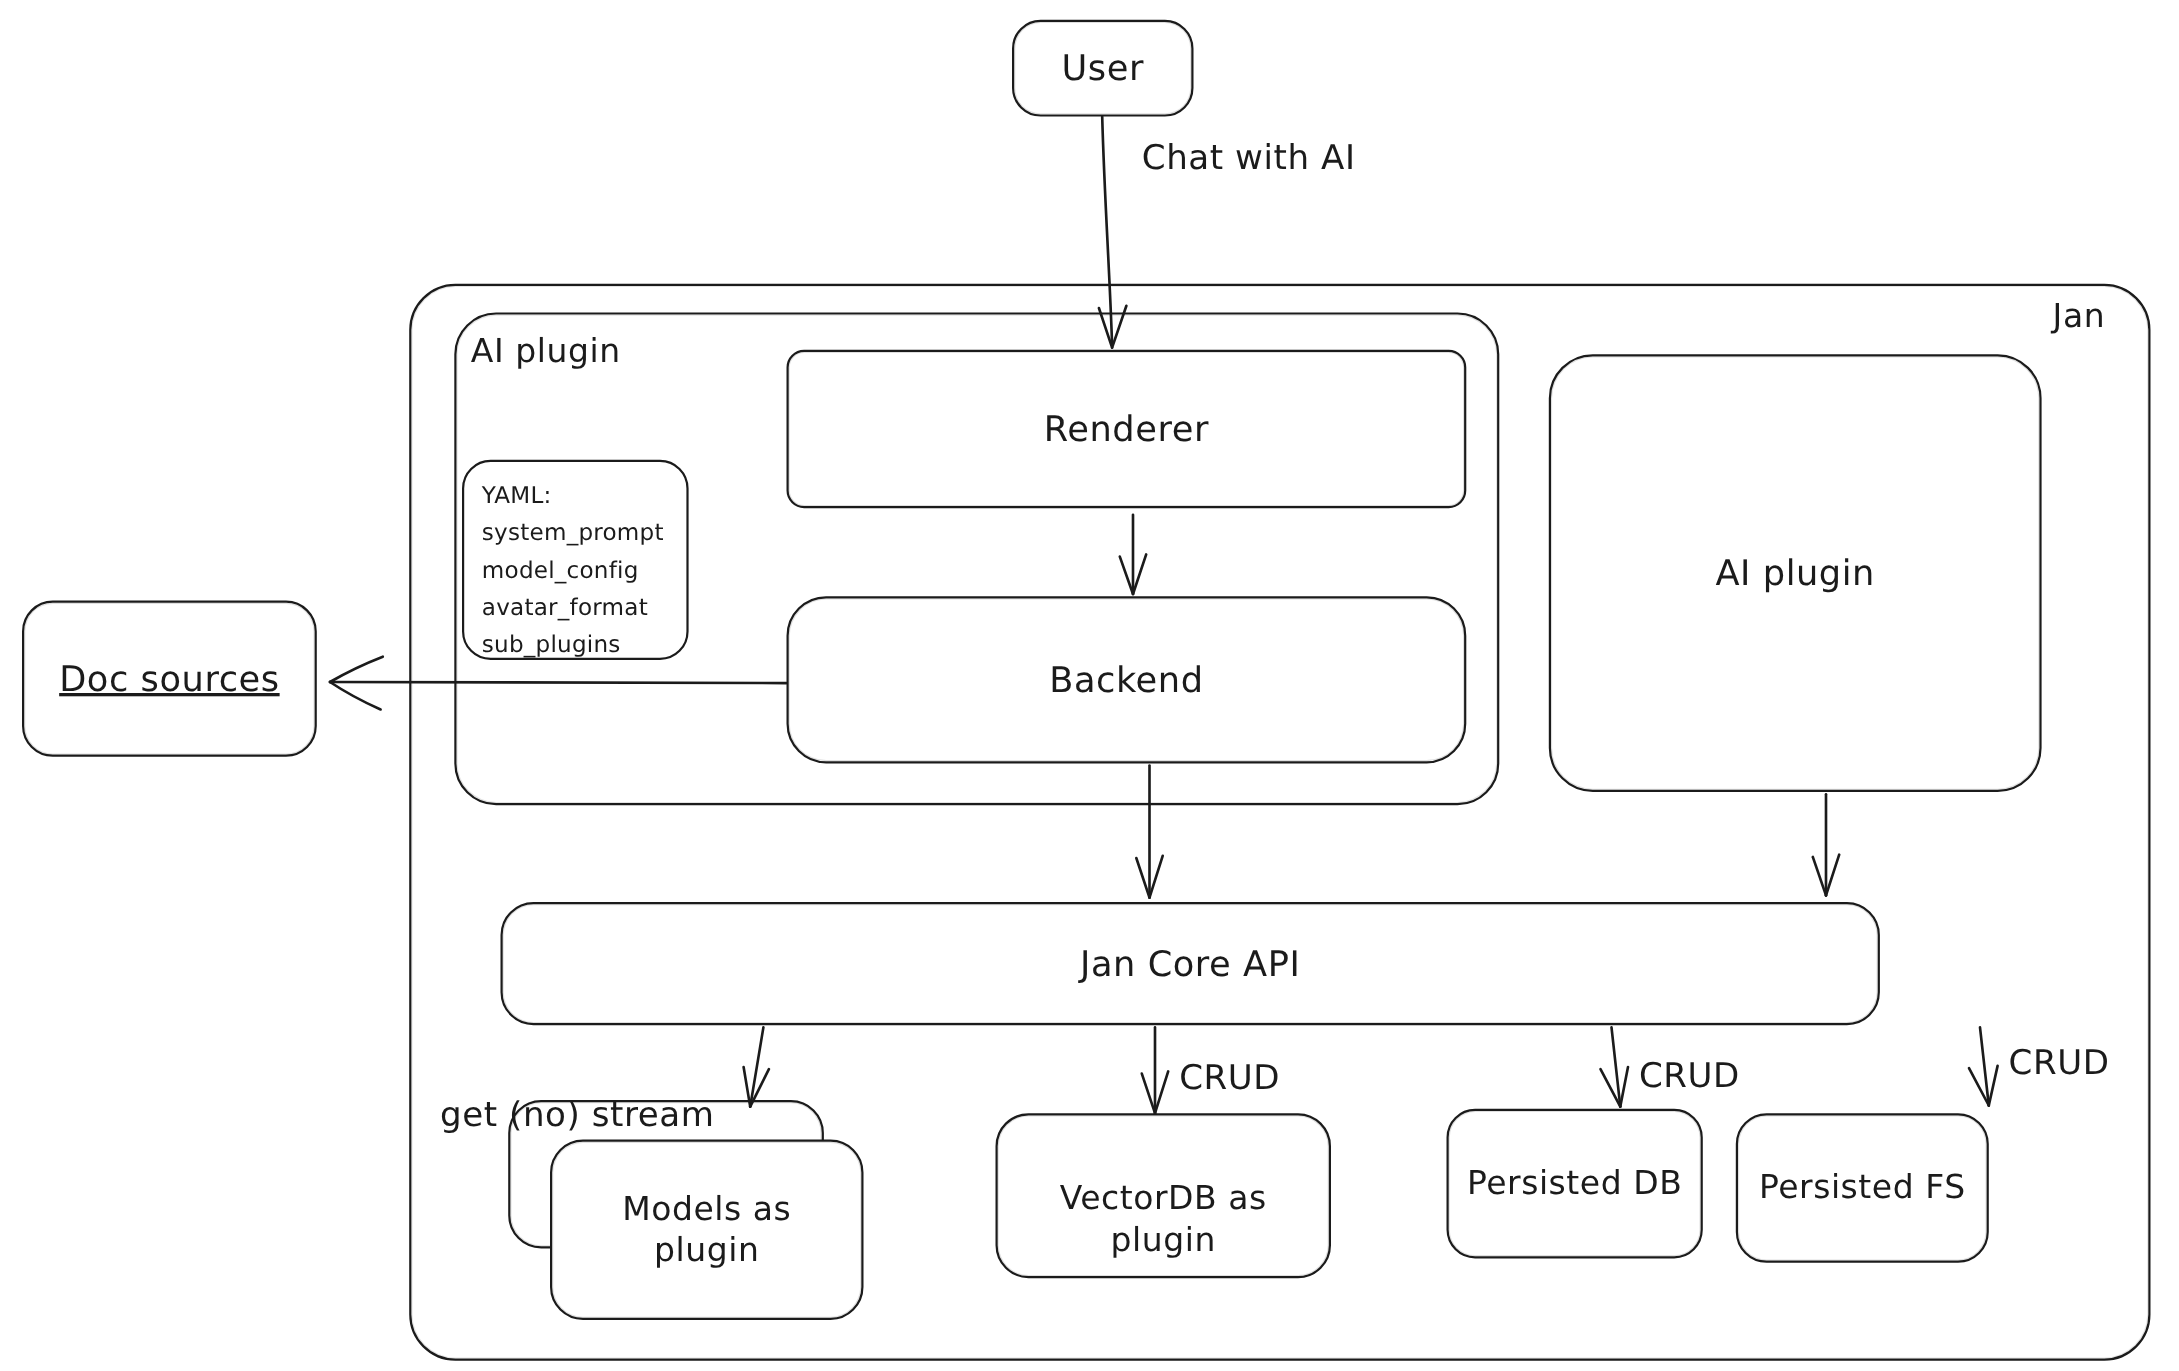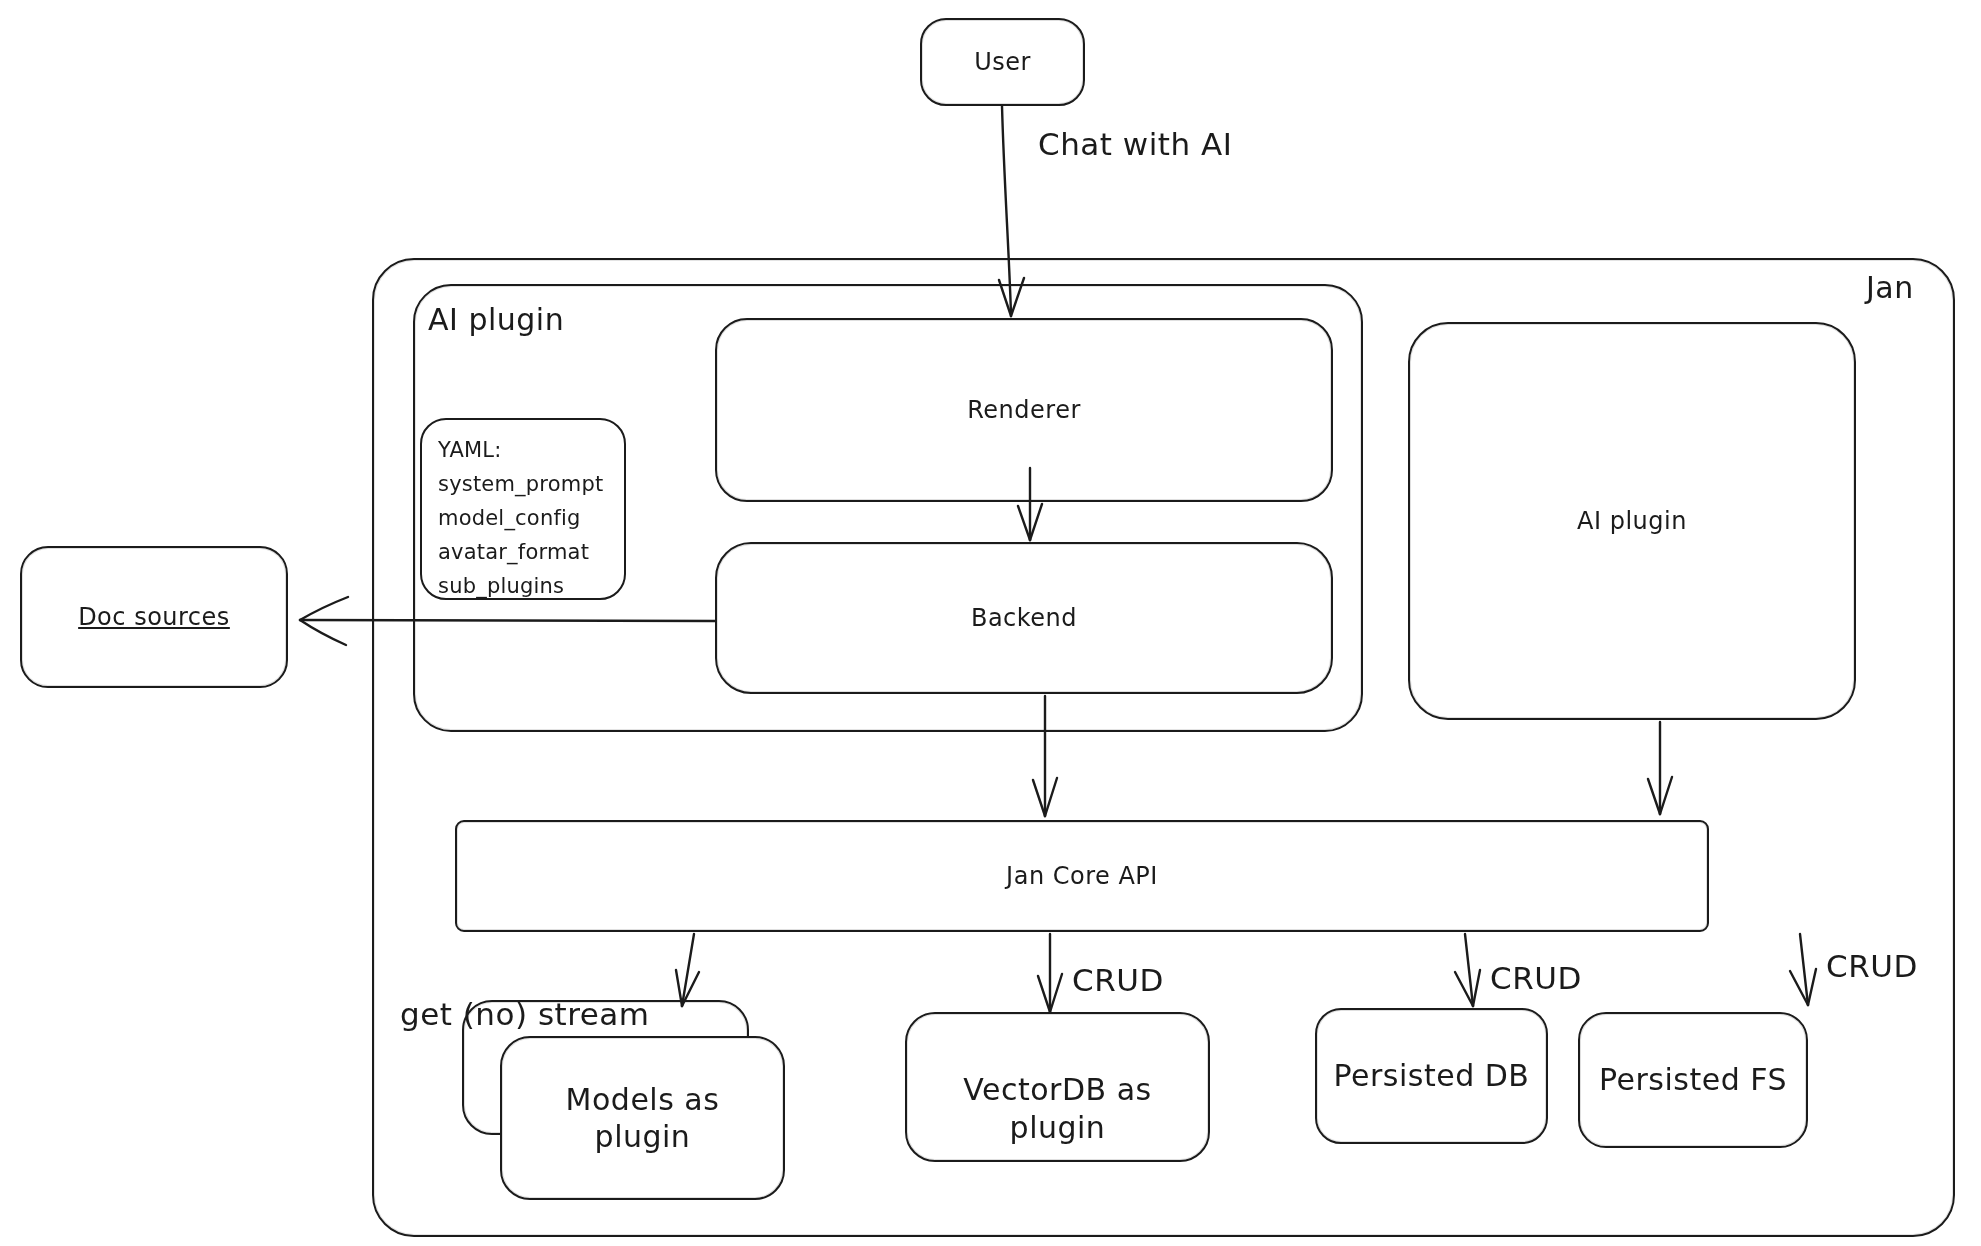--- a/index.html
+++ b/index.html
@@ -25,21 +25,21 @@
     text-align: center;
   }
   .container-box {
     position: absolute;
     border: 2.5px solid #1b1b1b;
     border-radius: 42px;
     background: transparent;
     box-shadow: inset 0 0 0 1px rgba(27,27,27,0.12);
     box-sizing: border-box;
   }
-  .node-label { font-size: 24px; letter-spacing: 0.5px; line-height: 1.25; }
+  .node-label { font-size: 32px; letter-spacing: 0.5px; line-height: 1.25; }
   .corner-label { position: absolute; font-size: 30px; letter-spacing: 0.5px; }
   .edge-label { position: absolute; font-size: 31px; letter-spacing: 0.5px; white-space: nowrap; }
   .yaml-note {
     position: absolute;
     border: 2px solid #1b1b1b;
     border-radius: 26px;
     background: #ffffff;
     box-sizing: border-box;
     padding: 13px 24px 10px 16px;
     font-size: 21px;
@@ -57,21 +57,21 @@
   <div class="box" style="left:920px; top:18px; width:165px; height:88px; border-radius:26px;">
     <span class="node-label">User</span>
   </div>
 
   <div class="container-box" style="left:372px; top:258px; width:1583px; height:979px;"></div>
   <div class="corner-label" style="left:1866px; top:270px;">Jan</div>
 
   <div class="container-box" style="left:413px; top:284px; width:950px; height:448px; border-radius:38px;"></div>
   <div class="corner-label" style="left:428px; top:302px;">AI plugin</div>
 
-  <div class="box" style="left:715px; top:318px; width:618px; height:184px; border-radius:32px;">
+  <div class="box" style="left:715px; top:318px; width:618px; height:144px; border-radius:16px;">
     <span class="node-label">Renderer</span>
   </div>
 
   <div class="yaml-note" style="left:420px; top:418px; width:206px; height:182px;">
     <div>YAML:</div>
     <div>system_prompt</div>
     <div>model_config</div>
     <div>avatar_format</div>
     <div>sub_plugins</div>
   </div>
@@ -81,21 +81,21 @@
   </div>
 
   <div class="box" style="left:20px; top:546px; width:268px; height:142px; border-radius:28px;text-decoration:underline;">
     <span class="node-label">Doc sources</span>
   </div>
 
   <div class="box" style="left:1408px; top:322px; width:448px; height:398px; border-radius:40px;">
     <span class="node-label">AI plugin</span>
   </div>
 
-  <div class="box" style="left:455px; top:820px; width:1254px; height:112px; border-radius:9px;">
+  <div class="box" style="left:455px; top:820px; width:1254px; height:112px; border-radius:30px;">
     <span class="node-label">Jan Core API</span>
   </div>
 
   <div class="box" style="left:462px; top:1000px; width:287px; height:135px; border-radius:30px;"></div>
   <div class="box" style="left:500px; top:1036px; width:285px; height:164px; border-radius:30px; padding:0 18px;">
     <span class="node-label" style="font-size:30px;">Models as plugin</span>
   </div>
 
   <div class="box" style="left:905px; top:1012px; width:305px; height:150px; border-radius:30px; padding:0 20px;">
     <span class="node-label" style="font-size:30px;margin-top:43px;">VectorDB as plugin</span>

